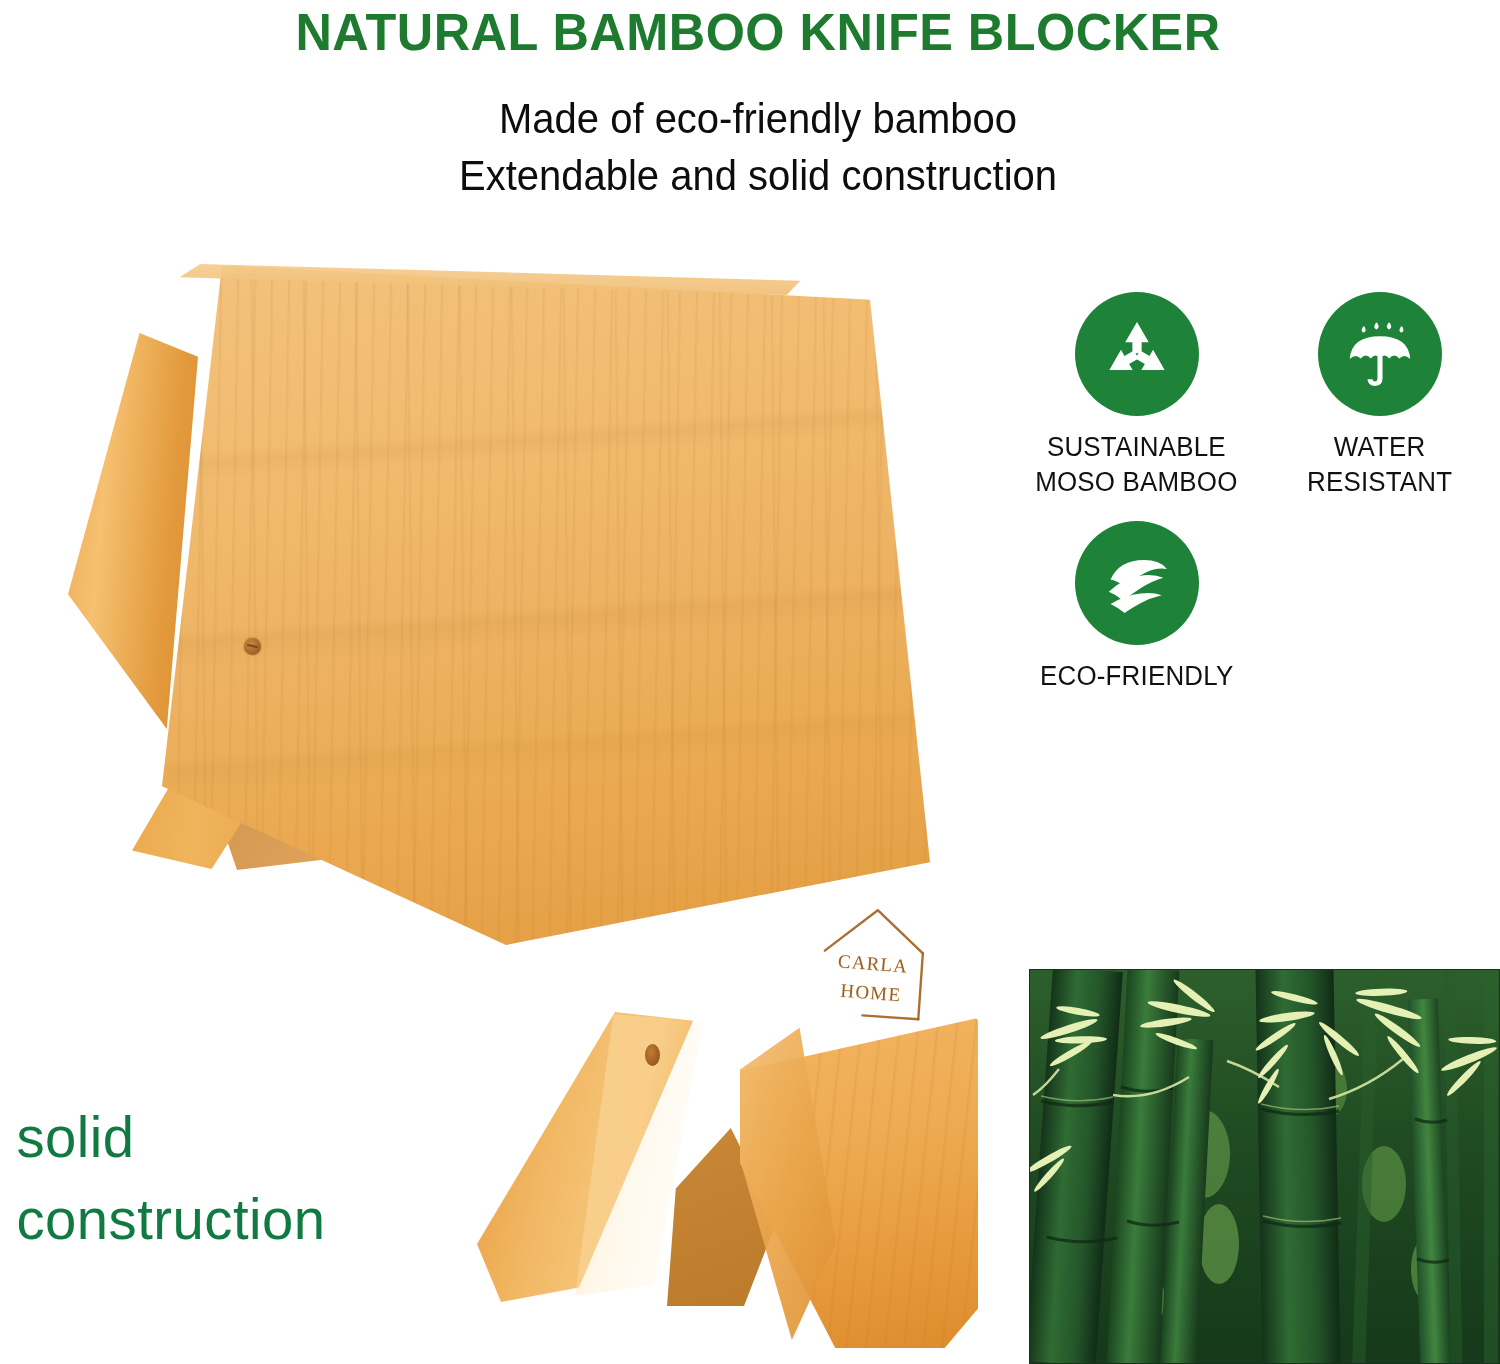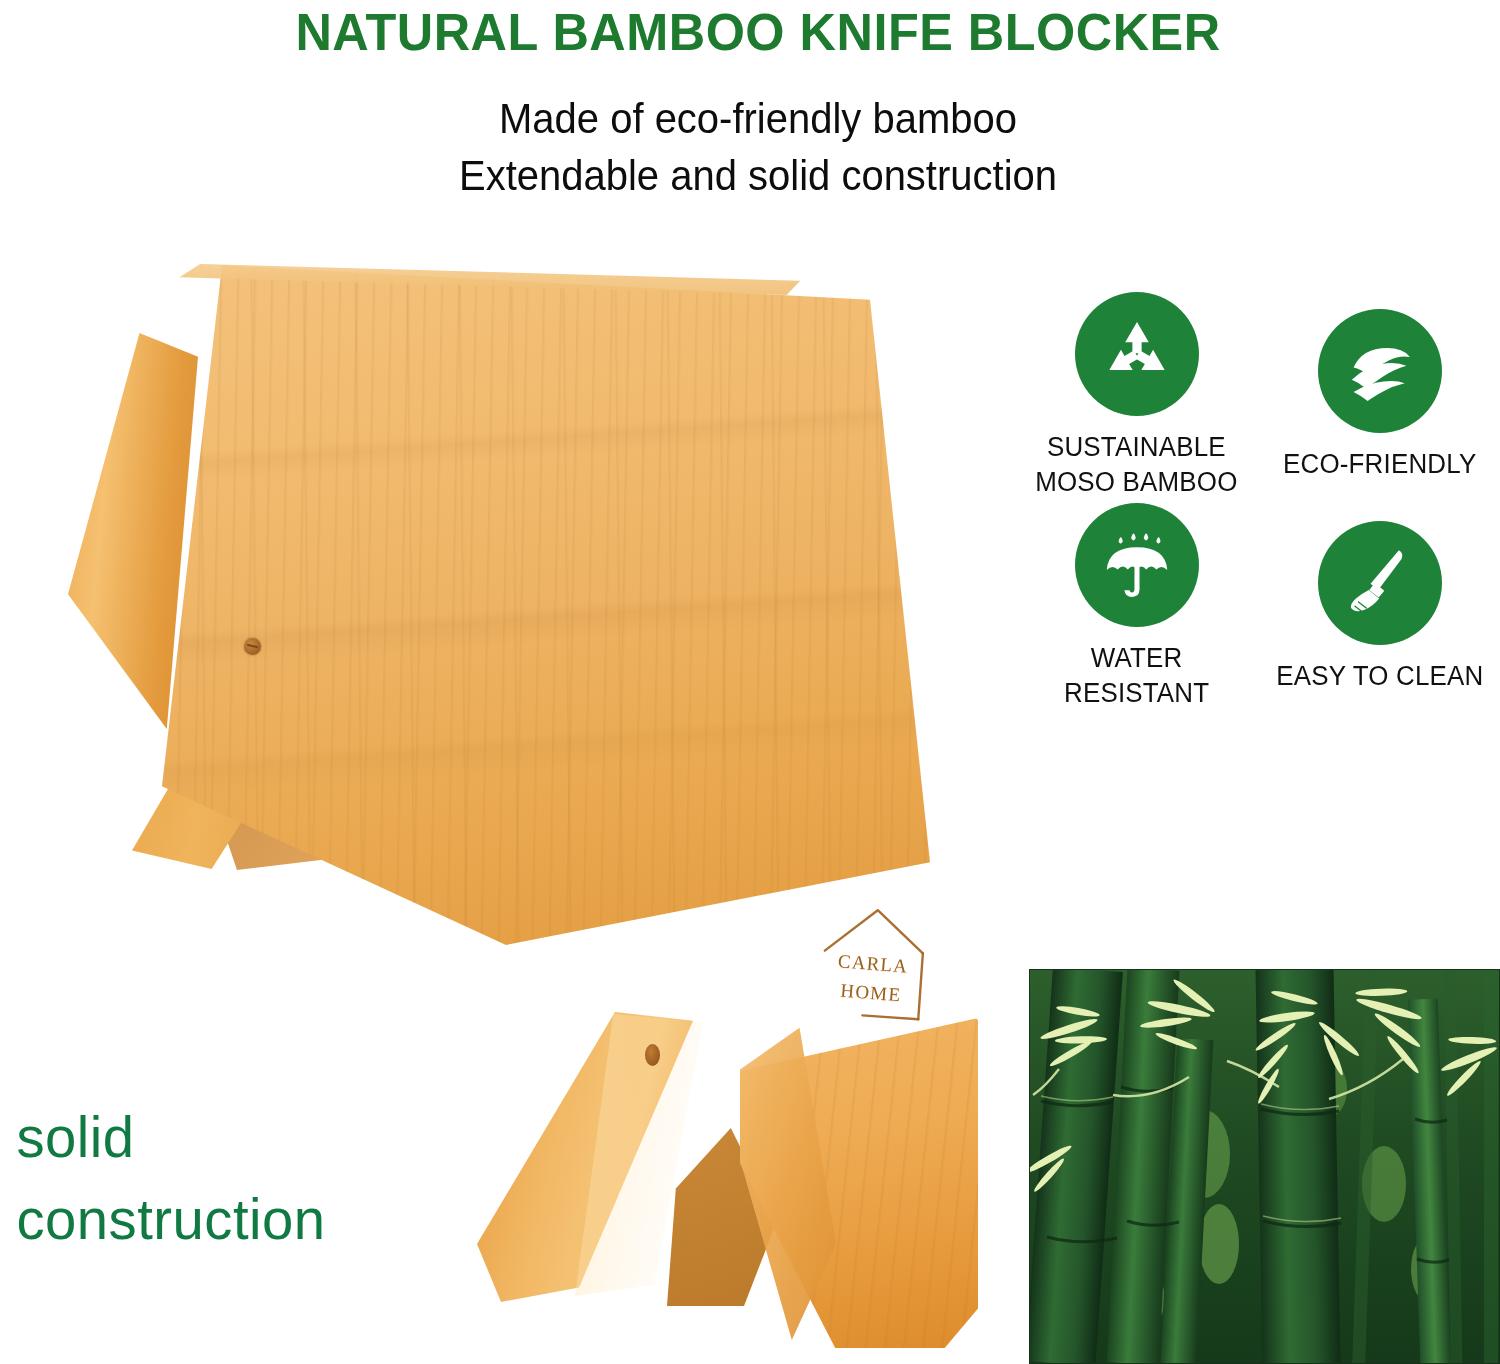--- a/index.html
+++ b/index.html
@@ -381,33 +381,20 @@
           <path d="M50 12 L64 36 L55.5 36 L55.5 49 L44.5 49 L44.5 36 L36 36 Z" transform="rotate(240 50 50)"></path>
         </g>
       </svg>
     </div>
     <div class="badge-label">SUSTAINABLE
 MOSO BAMBOO</div>
   </div>
 
   <div class="badge">
     <div class="badge-circle">
-      <svg width="88" height="88" viewBox="0 0 100 100">
-        <g fill="#ffffff">
-          <path d="M20 46 q10 -22 38 -22 q18 0 26 10 q-12 -2 -24 4 q-14 7 -22 16 q-10 -6 -18 -8 Z"></path>
-          <path d="M18 60 q14 -14 34 -18 q16 -3 28 2 q-14 4 -26 12 q-12 8 -20 14 q-8 -7 -16 -10 Z"></path>
-          <path d="M20 74 q16 -10 34 -12 q14 -2 24 2 q-13 3 -24 9 q-11 6 -18 11 q-8 -6 -16 -10 Z"></path>
-        </g>
-      </svg>
-    </div>
-    <div class="badge-label">ECO-FRIENDLY</div>
-  </div>
-
-  <div class="badge">
-    <div class="badge-circle">
       <svg width="84" height="84" viewBox="0 0 100 100">
         <g fill="#ffffff">
           <path d="M28 22 q3 -10 5 0 q-2.5 5 -5 0 Z"></path>
           <path d="M43 18 q3 -11 5.5 0 q-2.7 5.5 -5.5 0 Z"></path>
           <path d="M58 18 q3 -11 5.5 0 q-2.7 5.5 -5.5 0 Z"></path>
           <path d="M73 22 q3 -10 5 0 q-2.5 5 -5 0 Z"></path>
           <path d="M14 56
                    q2 -27 36 -27
                    q34 0 36 27
                    q-7 -7 -13 -0.5
@@ -417,38 +404,34 @@
                    q-6 -7.5 -12 0
                    q-6 -6.5 -13 0.5 Z"></path>
           <path d="M47 50 h6 v29 q0 9 -9 9 q-8 0 -9 -8 h6 q0.6 2.6 3 2.6 q3 0 3 -4 Z"></path>
         </g>
       </svg>
     </div>
     <div class="badge-label">WATER
 RESISTANT</div>
   </div>
 
-
   <div class="badge">
     <div class="badge-circle">
-      <svg width="86" height="86" viewBox="0 0 100 100">
+      <svg width="88" height="88" viewBox="0 0 100 100">
         <g fill="#ffffff">
-          <path d="M72 12 q6 4 3 10 L48 58 l-9 -7 Z"></path>
-          <path d="M44 50 l11 9 -6.5 8 -11 -9 Z"></path>
-          <path d="M37 58 l12 10 q-7 9 -17 13 q-11 4 -15 -1 q-3 -5 5 -12 q7 -6 15 -10 Z"></path>
-        </g>
-        <g stroke="#1e8338" stroke-width="1.6" stroke-linecap="round" fill="none">
-          <path d="M25 72 l9 7"></path>
-          <path d="M21 77 l9 7"></path>
-          <path d="M18 82 l8 6"></path>
+          <path d="M20 46 q10 -22 38 -22 q18 0 26 10 q-12 -2 -24 4 q-14 7 -22 16 q-10 -6 -18 -8 Z"></path>
+          <path d="M18 60 q14 -14 34 -18 q16 -3 28 2 q-14 4 -26 12 q-12 8 -20 14 q-8 -7 -16 -10 Z"></path>
+          <path d="M20 74 q16 -10 34 -12 q14 -2 24 2 q-13 3 -24 9 q-11 6 -18 11 q-8 -6 -16 -10 Z"></path>
         </g>
       </svg>
     </div>
-    <div class="badge-label">EASY TO CLEAN</div>
+    <div class="badge-label">ECO-FRIENDLY</div>
   </div>
+
+
 
 </div>
 
 <div id="solid-text">
   <div>solid</div>
   <div>construction</div>
 </div>
 
 <div id="detail-photo">
   <div id="det-gap"></div>

